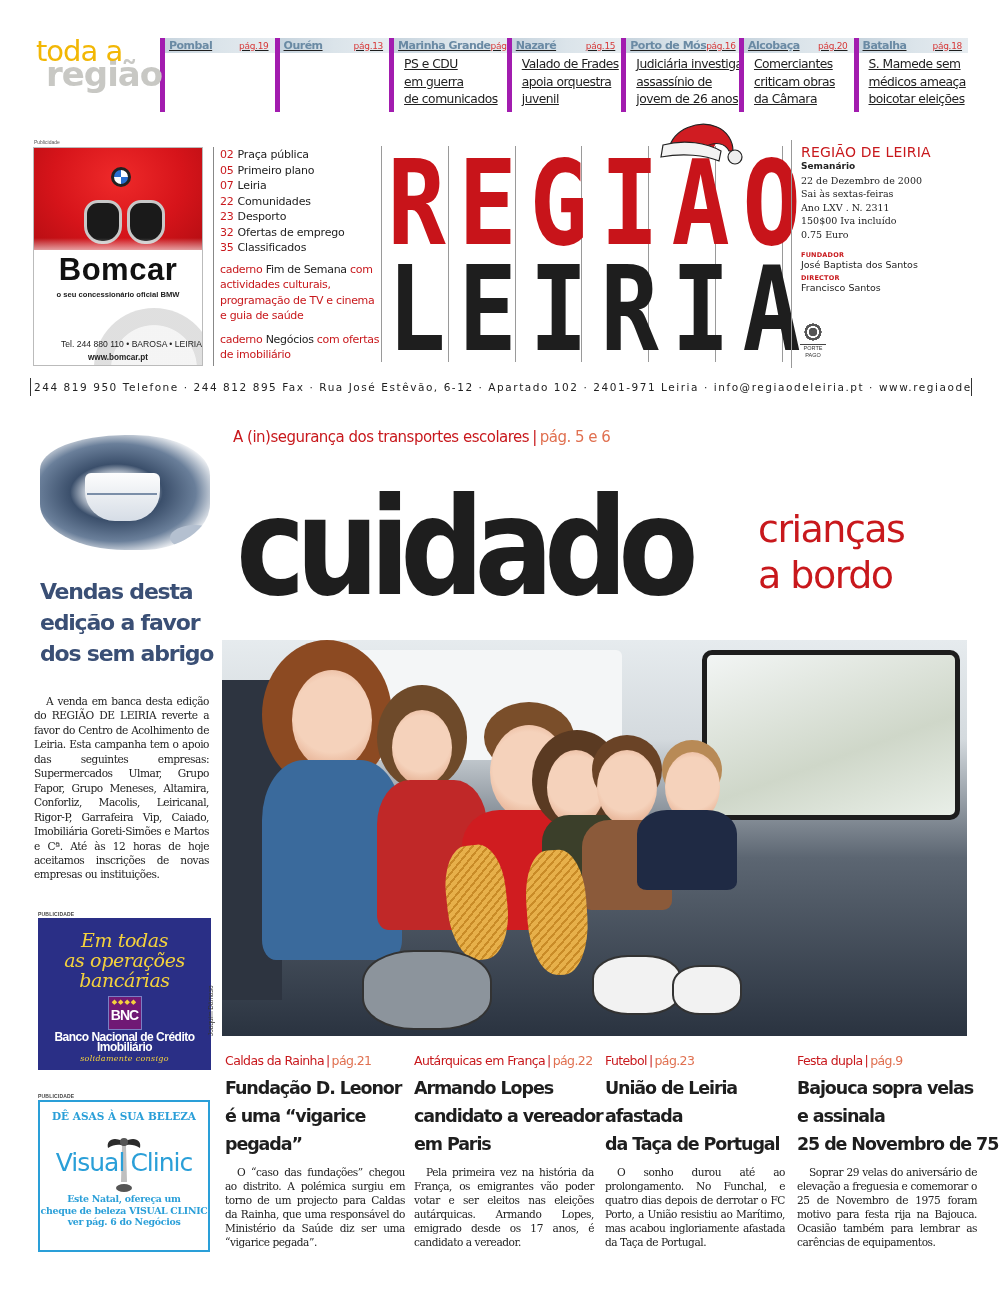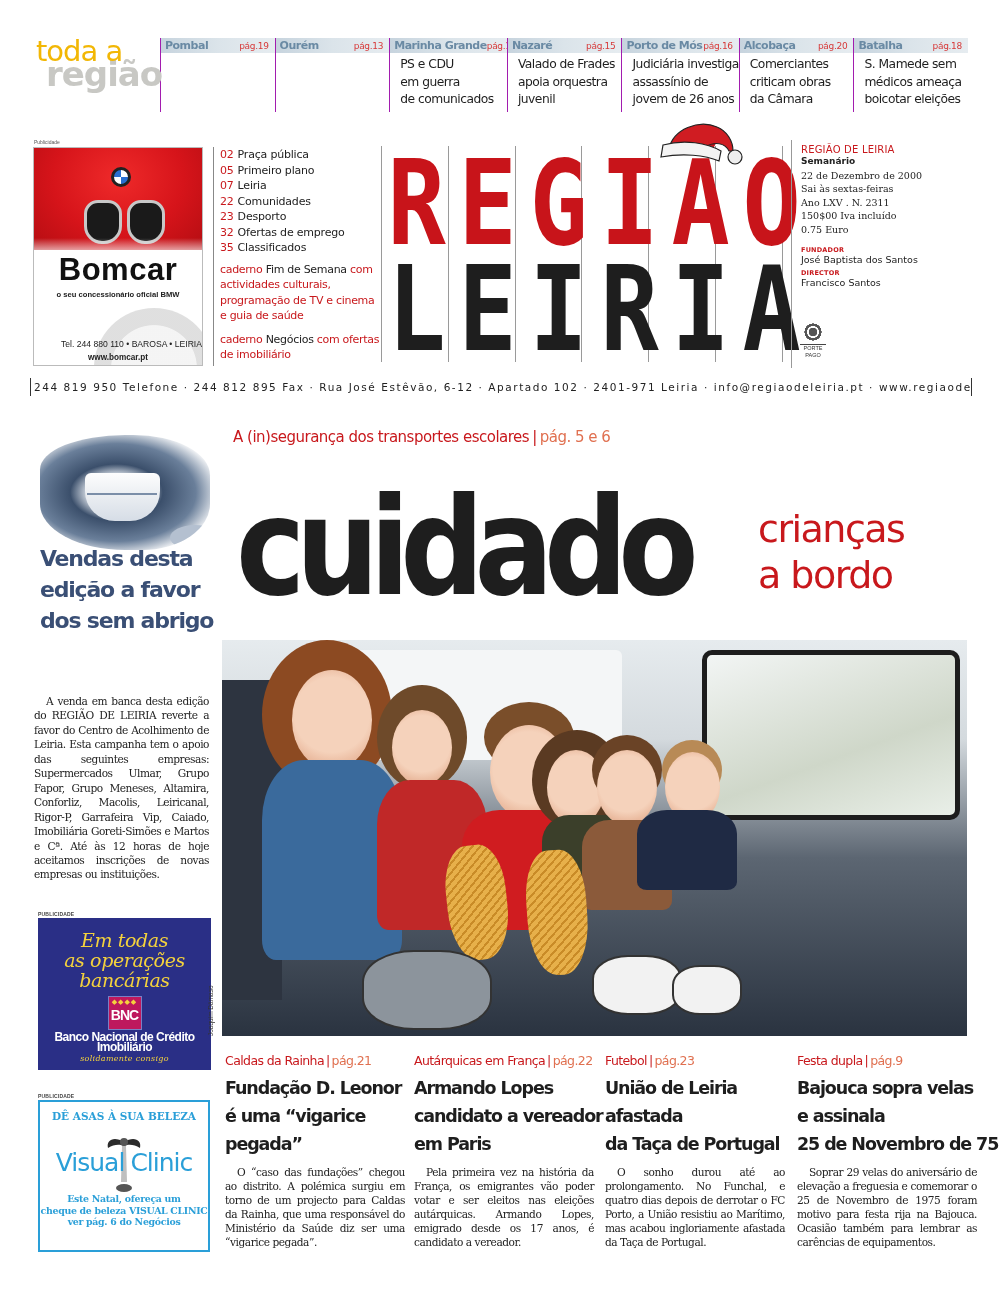--- a/index.html
+++ b/index.html
@@ -5,21 +5,21 @@
   * { box-sizing: border-box; margin: 0; padding: 0; }
   html, body { width: 1000px; height: 1295px; background: #ffffff; overflow: hidden; }
   body { position: relative; font-family: "Liberation Sans", sans-serif; color: #1e1e1e; }
 
   
   .toda { position: absolute; left: 30px; top: 34px; width: 120px; height: 56px; }
   .toda .t1 { position: absolute; left: 6px; top: 0; font-size: 29px; color: #f2b705; font-family: "DejaVu Sans", sans-serif; letter-spacing: -1px; z-index: 2; }
   .toda .t2 { position: absolute; left: 16px; top: 20px; font-size: 34px; font-weight: bold; color: #c8c8c4; font-family: "DejaVu Sans", sans-serif; letter-spacing: -1px; z-index: 1; }
 
   .teasers { position: absolute; left: 160px; top: 38px; width: 808px; height: 74px; display: flex; }
-  .teaser { width: 117.7px; height: 74px; margin-right: 0; border-left: 1px solid #a21caf; padding-left: 0; position: relative; }
+  .teaser { width: 117.7px; height: 74px; margin-right: 0; border-left: 5px solid #a21caf; padding-left: 0; position: relative; text-decoration: underline; }
   .teaser + .teaser { margin-left: 0; }
   .teaser .hdr { height: 15px; background: linear-gradient(to right, #c7d4de 0%, #dbe4ea 50%, #e6ecf0 100%); display: flex; justify-content: space-between; align-items: center; padding: 0 6px 0 4px; }
   .teaser .place { font-size: 11px; font-weight: bold; color: #6a8aa4; font-family: "DejaVu Sans", sans-serif; letter-spacing: -0.5px; white-space: nowrap; }
   .teaser .pg { font-size: 9px; color: #d73a3a; font-family: "DejaVu Sans", sans-serif; letter-spacing: -0.3px; white-space: nowrap; }
   .teaser .hl { padding: 3px 0 0 10px; font-size: 12.3px; line-height: 17.5px; color: #1e1e1e; font-family: "DejaVu Sans", sans-serif; letter-spacing: -0.5px; }
   .teaser .hl span { display: block; white-space: nowrap; }
 
   
   .pub-tiny { position: absolute; left: 34px; top: 139px; font-size: 5px; color: #555; }
   .bmw-ad { position: absolute; left: 33px; top: 147px; width: 170px; height: 219px; border: 1px solid #bbb; overflow: hidden; background: #fff; }
@@ -49,47 +49,47 @@
   .masthead .grid div:last-child { border-right: 1.5px solid #9a9a9a; }
   .masthead .line1, .masthead .line2 { position: absolute; left: 0; width: 100%; display: flex; }
   .masthead .line1 { top: 4px; height: 106px; }
   .masthead .line2 { top: 110px; height: 106px; }
   .masthead .ltr { flex: 1; text-align: center; font-family: "DejaVu Sans Mono", monospace; font-weight: bold; line-height: 106px; font-size: 118px; transform: scaleX(0.82); }
   .masthead .line1 .ltr { color: #c8141a; }
   .masthead .line2 .ltr { color: #1e1e1e; }
   .hat { position: absolute; left: 655px; top: 121px; width: 90px; height: 44px; }
 
   .info { position: absolute; left: 791px; top: 140px; width: 190px; height: 228px; border-left: 1px solid #999; padding-left: 9px; font-family: "DejaVu Serif", serif; }
-  .info .paper { font-family: "DejaVu Sans", sans-serif; font-size: 10px; color: #c8181c; margin-top: 4px; letter-spacing: 0.2px; white-space: nowrap; }
+  .info .paper { font-family: "DejaVu Sans", sans-serif; font-size: 14px; color: #c8181c; margin-top: 4px; letter-spacing: 0.2px; white-space: nowrap; }
   .info .line { font-size: 9.5px; line-height: 13.5px; color: #222; white-space: nowrap; }
   .info .line.bold { font-weight: bold; font-family: "DejaVu Sans", sans-serif; font-size: 9px; }
   .info .role { margin-top: 10px; font-size: 6.5px; color: #c8181c; font-family: "DejaVu Sans", sans-serif; font-weight: bold; letter-spacing: 0.2px; }
   .info .role + .name { font-size: 9.5px; line-height: 12px; color: #222; font-family: "DejaVu Sans", sans-serif; }
   .info .role.second { margin-top: 3px; }
   .stamp { position: absolute; left: 800px; top: 322px; width: 26px; height: 42px; text-align: center; }
   .stamp .seal { width: 20px; height: 20px; margin: 0 auto; border-radius: 50%; background: radial-gradient(circle, #555 0 30%, #fff 31% 42%, #555 43% 60%, #fff 61%); }
   .stamp .txt { font-size: 5.5px; color: #333; line-height: 7px; border-top: 1px solid #444; margin-top: 2px; }
 
   .contact { position: absolute; left: 30px; top: 378px; width: 942px; height: 18px; border-left: 1.5px solid #333; border-right: 1.5px solid #333; padding-left: 3px; font-family: "DejaVu Sans", sans-serif; font-size: 10.5px; letter-spacing: 1.55px; line-height: 18px; color: #222; white-space: nowrap; overflow: hidden; }
 
   
   .bowl { position: absolute; left: 40px; top: 435px; width: 170px; height: 115px; border-radius: 50% 45% 40% 50% / 30% 35% 40% 40%; background: radial-gradient(ellipse at 45% 50%, #e8edf3 0 20%, #3b4f6b 35%, #6a7f9a 60%, #ffffff00 80%); overflow: hidden; }
   .bowl .cup { position: absolute; left: 45px; top: 38px; width: 75px; height: 48px; background: linear-gradient(#fdfdfd, #d6dde6); border-radius: 6px 6px 30px 30px; }
   .bowl .stripe { position: absolute; left: 47px; top: 58px; width: 70px; height: 2px; background: #7b8ea8; }
   .hand { position: absolute; left: 130px; top: 90px; width: 50px; height: 25px; background: #b4c0d0; border-radius: 50%; }
 
-  .left-hl { position: absolute; left: 40px; top: 543px; width: 185px; font-family: "DejaVu Sans", sans-serif; font-size: 22px; line-height: 31px; color: #3a4f75; font-weight: bold; letter-spacing: -1.2px; }
+  .left-hl { position: absolute; left: 40px; top: 576px; width: 185px; font-family: "DejaVu Sans", sans-serif; font-size: 22px; line-height: 31px; color: #3a4f75; font-weight: bold; letter-spacing: -1.2px; }
   .left-hl span { display: block; white-space: nowrap; }
   .left-body { position: absolute; left: 34px; top: 694px; width: 175px; font-family: "DejaVu Serif", serif; font-size: 10.6px; line-height: 14.45px; color: #222; text-align: justify; letter-spacing: -0.45px; text-indent: 12px; }
 
   .pub-label { position: absolute; font-size: 5px; color: #444; font-weight: bold; letter-spacing: 0.2px; }
   .bnc-ad { position: absolute; left: 38px; top: 918px; width: 173px; height: 152px; background: #2a2f86; text-align: center; }
   .bnc-ad .slog { font-family: "DejaVu Serif", serif; font-style: italic; color: #f4d23d; font-size: 19px; line-height: 20px; padding-top: 12px; letter-spacing: -0.4px; }
   .bnc-ad .slog span { display: block; }
-  .bnc-ad .logo { width: 34px; height: 34px; margin: 6px auto 0; border: 1px solid #7a7fc4; background: #be185d; position: relative; }
+  .bnc-ad .logo { width: 34px; height: 34px; margin: 6px auto 0; border: 1px solid #7a7fc4; background: #701a75; position: relative; }
   .bnc-ad .dots { font-size: 7px; color: #f4d23d; line-height: 10px; letter-spacing: 1px; }
   .bnc-ad .bnc { color: #fff; font-weight: bold; font-size: 14px; line-height: 16px; letter-spacing: -1px; }
   .bnc-ad .bank { color: #fff; font-weight: bold; font-size: 12px; line-height: 10px; letter-spacing: -0.5px; margin-top: 2px; }
   .bnc-ad .moto { font-family: "DejaVu Serif", serif; font-style: italic; color: #f4d23d; font-size: 8px; margin-top: 2px; letter-spacing: 0.3px; }
 
   .vc-ad { position: absolute; left: 38px; top: 1100px; width: 172px; height: 152px; border: 2px solid #2a9fd8; text-align: center; background: #fff; }
   .vc-ad .top { font-family: "DejaVu Serif", serif; font-weight: bold; color: #2a9fd8; font-size: 10.5px; margin-top: 8px; letter-spacing: 0; white-space: nowrap; }
   .vc-ad .brand { position: relative; font-family: "DejaVu Sans", sans-serif; color: #2a9fd8; font-size: 25px; margin-top: 26px; letter-spacing: -1px; }
   .vc-ad .fig { position: absolute; left: 66px; top: 30px; width: 36px; height: 62px; }
   .vc-ad .msg { font-family: "DejaVu Serif", serif; font-weight: bold; color: #2a9fd8; font-size: 9.4px; line-height: 11.5px; margin-top: 16px; letter-spacing: -0.3px; }

